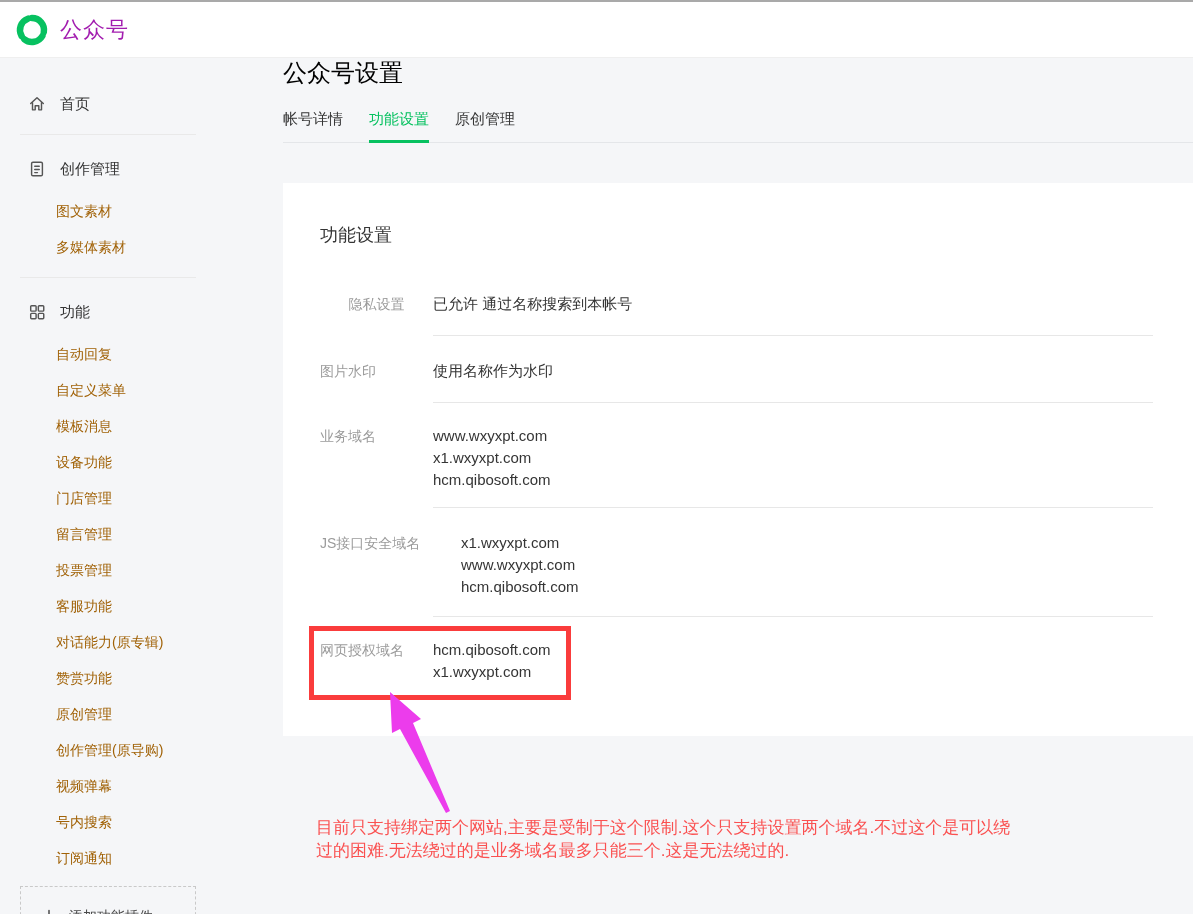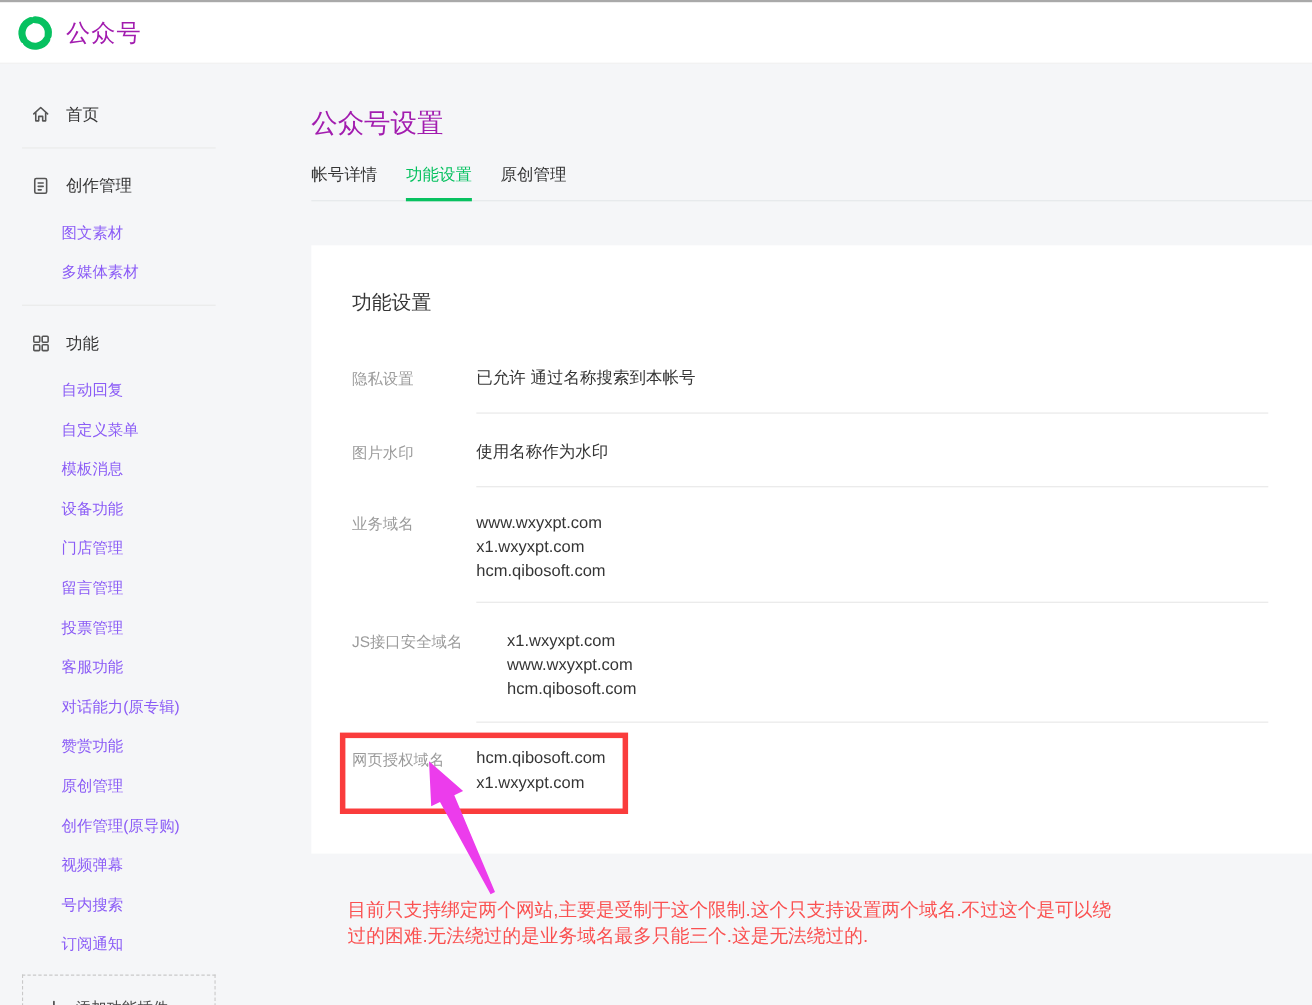--- a/index.html
+++ b/index.html
@@ -18,48 +18,48 @@
   .logo{width:36px;height:36px;flex:0 0 auto;}
   .brand{font-size:22px;color:#a21caf;margin-left:10px;letter-spacing:1px;}
   
   .page{position:absolute;left:0;top:58px;right:0;bottom:0;}
   
   .sidebar{position:absolute;left:0;top:0;bottom:0;width:215px;padding-top:28px;box-sizing:border-box;}
   .side-top{height:36px;display:flex;align-items:center;padding-left:28px;cursor:pointer;}
   .side-top .sicon{width:18px;height:18px;margin-right:14px;flex:0 0 auto;}
   .side-top .stext{font-size:15px;color:#353535;}
   .side-divider{height:1px;background:#e9e9e9;margin:12px 0 16px 20px;width:176px;}
-  .side-sub{height:36px;line-height:36px;padding-left:56px;font-size:14px;color:#8b5cf6;cursor:pointer;}
+  .side-sub{height:36px;line-height:36px;padding-left:56px;font-size:14px;color:#a16207;cursor:pointer;}
   .first-sub{margin-top:6px;}
   .add-plugin{
     margin:10px 0 0 20px;width:176px;height:50px;box-sizing:border-box;
     border:1px dashed #c9c9c9;display:flex;align-items:center;padding:12px 0 0 20px;cursor:pointer;
   }
   .add-plugin .picon{width:16px;height:16px;margin-right:12px;}
   .add-plugin .ptext{font-size:14px;color:#4a4a4a;}
   
   .main{position:absolute;left:283px;top:0;right:0;}
-  .page-title{margin-top:40px;font-size:24px;color:#a21caf;line-height:30px;}
+  .page-title{font-size:24px;color:#000000;line-height:30px;}
   .tabbar{margin-top:22px;border-bottom:1px solid #e4e6e9;display:flex;}
   .tab{font-size:15px;color:#353535;padding-bottom:13px;margin-right:26px;position:relative;cursor:pointer;}
   .tab.active{color:#07c160;}
   .tab.active::after{
     content:"";position:absolute;left:0;right:0;bottom:-1px;height:3px;background:#07c160;
   }
   
   .card{
     margin-top:40px;background:#ffffff;height:553px;box-sizing:border-box;
     padding:40px 40px 0 37px;position:relative;
   }
   .card-heading{font-size:18px;color:#353535;margin-bottom:46px;}
   .row{display:flex;}
   .row-label{width:113px;flex:0 0 auto;font-size:14px;color:#9b9b9b;line-height:22px;}
   .row-values{font-size:15px;color:#353535;line-height:22px;}
   .row-divider{height:1px;background:#e7e7e7;margin-left:113px;}
-  .pad-r1{padding-bottom:20px;}
+  .pad-r1{padding-bottom:20px;text-align:center;}
   .pad-r2{padding-top:24px;padding-bottom:20px;}
   .pad-r3{padding-top:22px;padding-bottom:16px;}
   .pad-r4{padding-top:24px;padding-bottom:18px;gap:28px;}
   .pad-r5{padding-top:22px;}
   
   .highlight-box{
     position:absolute;left:26px;top:443px;width:262px;height:74px;box-sizing:border-box;
     border:5px solid #fa3c3c;pointer-events:none;z-index:5;
   }
   

